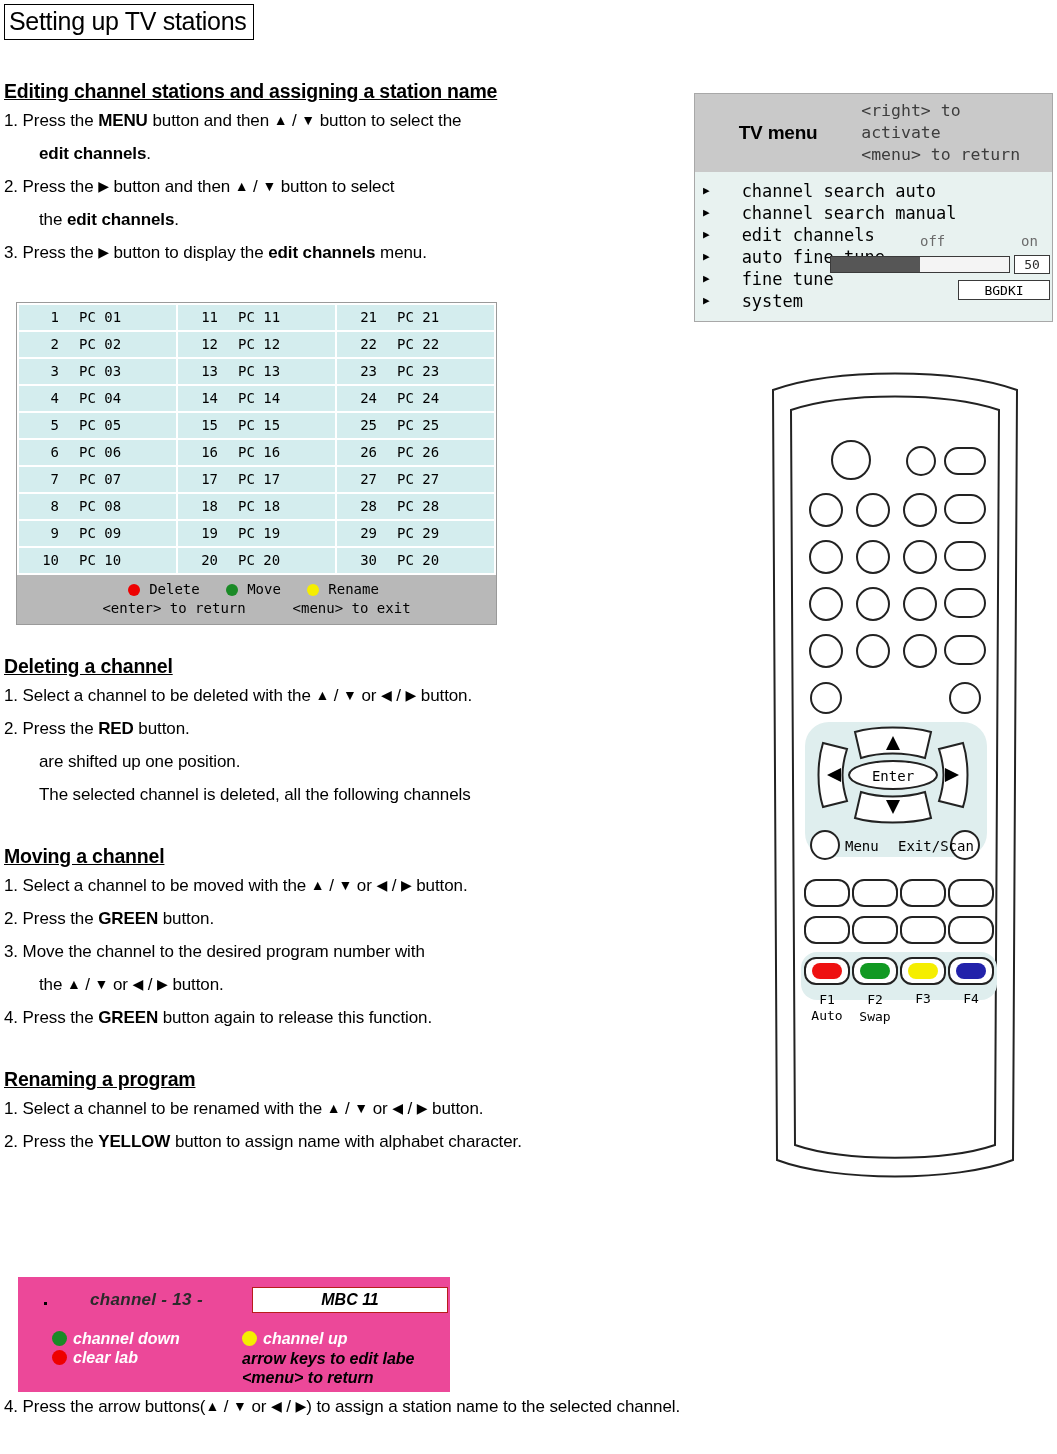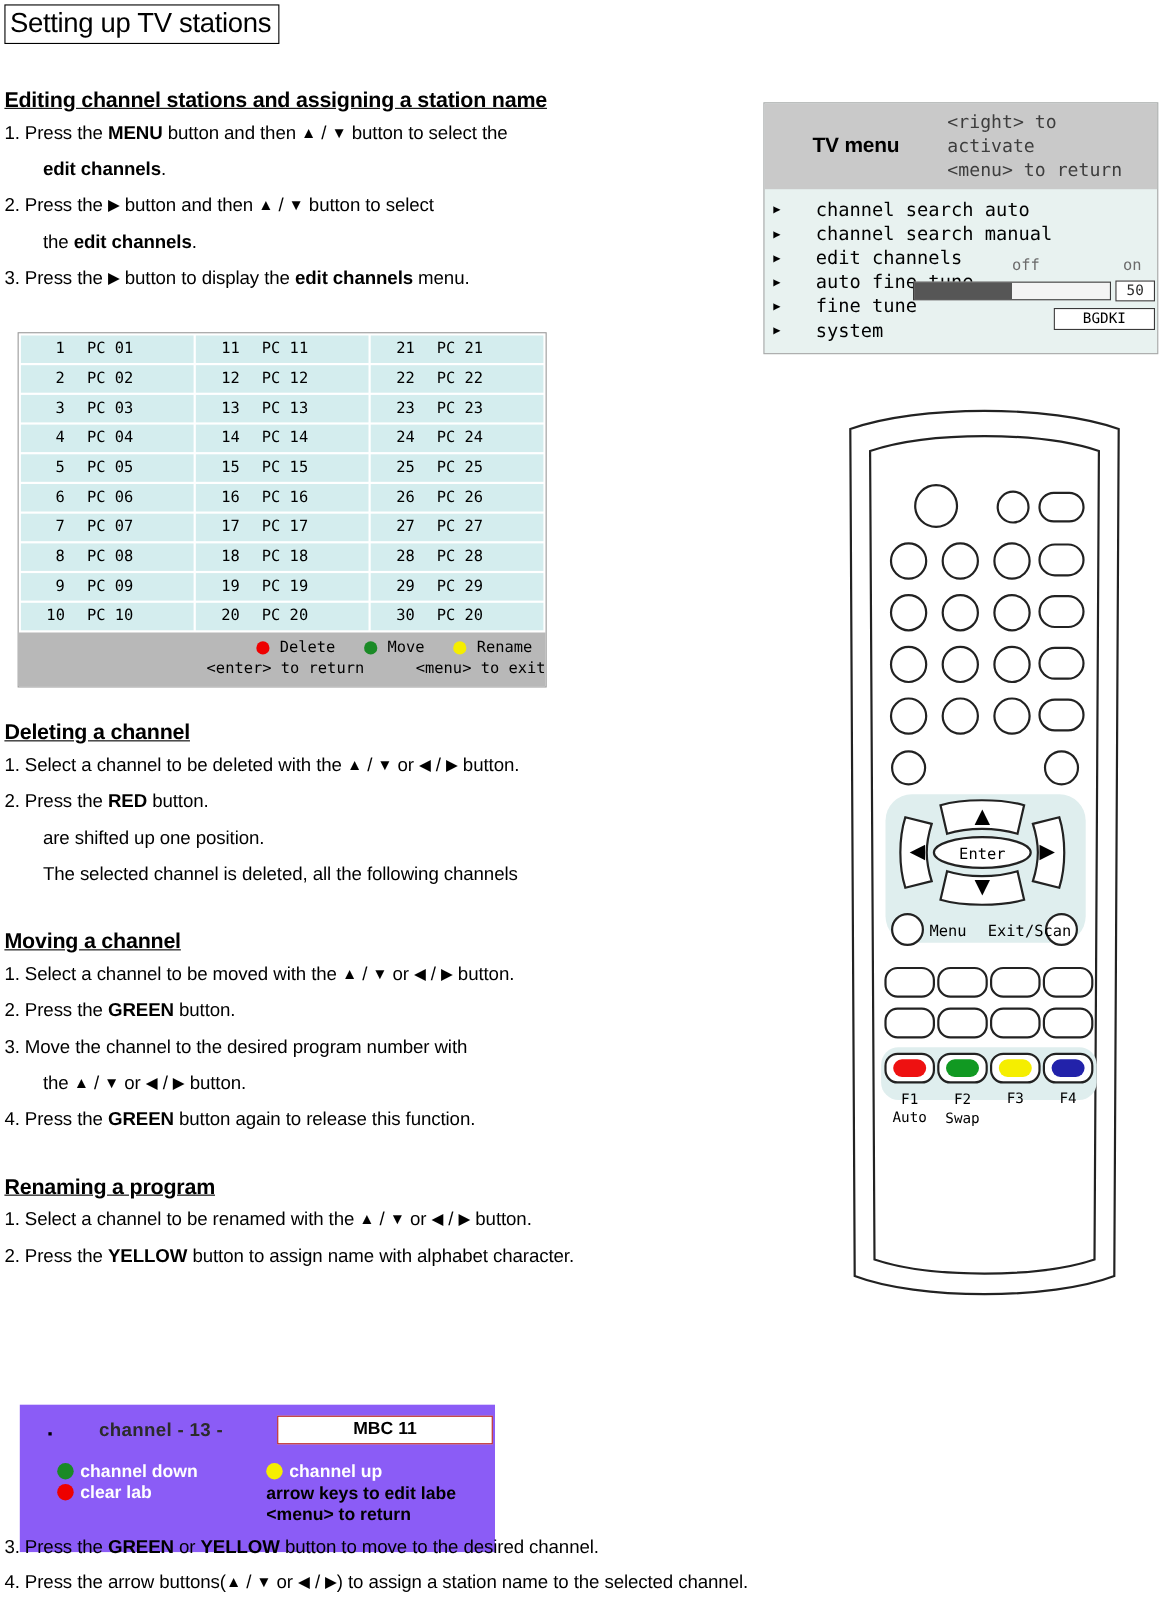--- a/index.html
+++ b/index.html
@@ -41,21 +41,21 @@
     background:#d4edee;flex:1;margin-right:2px;
     font-family:"DejaVu Sans Mono",monospace;font-size:14px;
     padding:4px 0 5px 0;display:flex;
   }
   .ct-cell:last-child{margin-right:0;}
   .ct-num{width:40px;text-align:right;}
   .ct-name{margin-left:20px;}
   #ct-footer{
     background:#b8b8b8;margin:0 -2px;padding:5px 0 6px 0;
     font-family:"DejaVu Sans Mono",monospace;font-size:14px;
-    text-align:right;line-height:19px;
+    text-align:center;line-height:19px;
   }
   #ct-footer .fline1 span{margin:0 6px;}
   .dot{display:inline-block;width:12px;height:12px;border-radius:50%;vertical-align:-2px;margin-right:3px;}
   .dot.red{background:#ee0000;}
   .dot.green{background:#1a8a26;}
   .dot.yellow{background:#f5ee00;}
 
   
   #tv-menu{
     position:absolute;left:694px;top:93px;width:359px;
@@ -96,22 +96,22 @@
     border:1px solid #3a3a3a;background:#ffffff;box-sizing:border-box;
     font-family:"DejaVu Sans Mono",monospace;font-size:13px;
     display:flex;align-items:center;justify-content:center;color:#000000;
   }
 
   
   #remote{position:absolute;left:765px;top:360px;width:260px;height:850px;}
 
   
   #rename-panel{
-    position:absolute;left:18px;top:1277px;width:432px;height:134px;
-    background:#8b5cf6;box-sizing:border-box;
+    position:absolute;left:18px;top:1277px;width:432px;height:115px;
+    background:#ec4899;box-sizing:border-box;font-style:italic;
   }
   #rp-dot{position:absolute;left:26px;top:25px;width:3px;height:3px;background:#000;}
   #rp-channel{
     position:absolute;left:72px;top:13px;
     font-size:17px;font-weight:bold;color:#2b2b2b;letter-spacing:0.3px;
   }
   #rp-namebox{
     position:absolute;left:234px;top:10px;width:196px;height:26px;
     border:1px solid #b91c1c;background:#ffffff;box-sizing:border-box;
     display:flex;align-items:center;justify-content:center;
@@ -467,15 +467,14 @@
   <div class="rp-legend" id="rp-chdown"><i class="rp-dotmark green"></i><span>channel down</span></div>
   <div class="rp-legend" id="rp-clearlab"><i class="rp-dotmark red"></i><span>clear lab</span></div>
   <div class="rp-legend" id="rp-chup"><i class="rp-dotmark yellow"></i><span>channel up</span></div>
   <div class="rp-legend" id="rp-arrowkeys">
     <div>arrow keys to edit labe</div>
     <div>&lt;menu&gt; to return</div>
   </div>
 </div>
 
 <div id="bottom-steps">
-  <div class="step">3. Press the <b>GREEN</b> or <b>YELLOW</b> button to move to the desired channel.</div>
   <div class="step">4. Press the arrow buttons(<span class="arrow">▲</span> / <span class="arrow">▼</span> or <span class="arrow">◀</span> / <span class="arrow">▶</span>) to assign a station name to the selected channel.</div>
 </div>
 
 </body></html>

